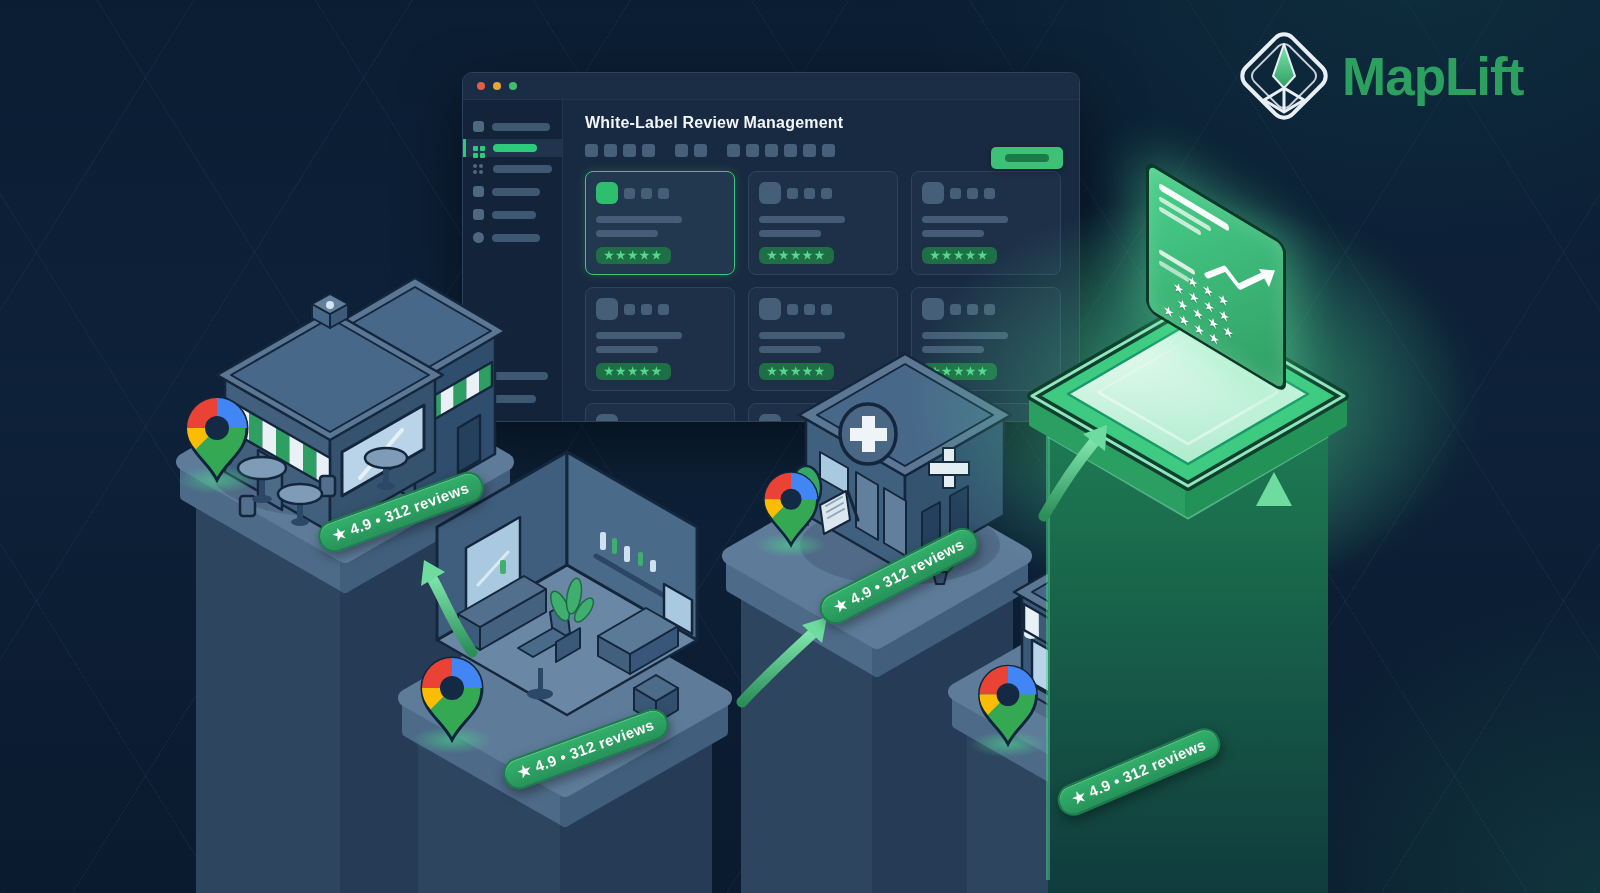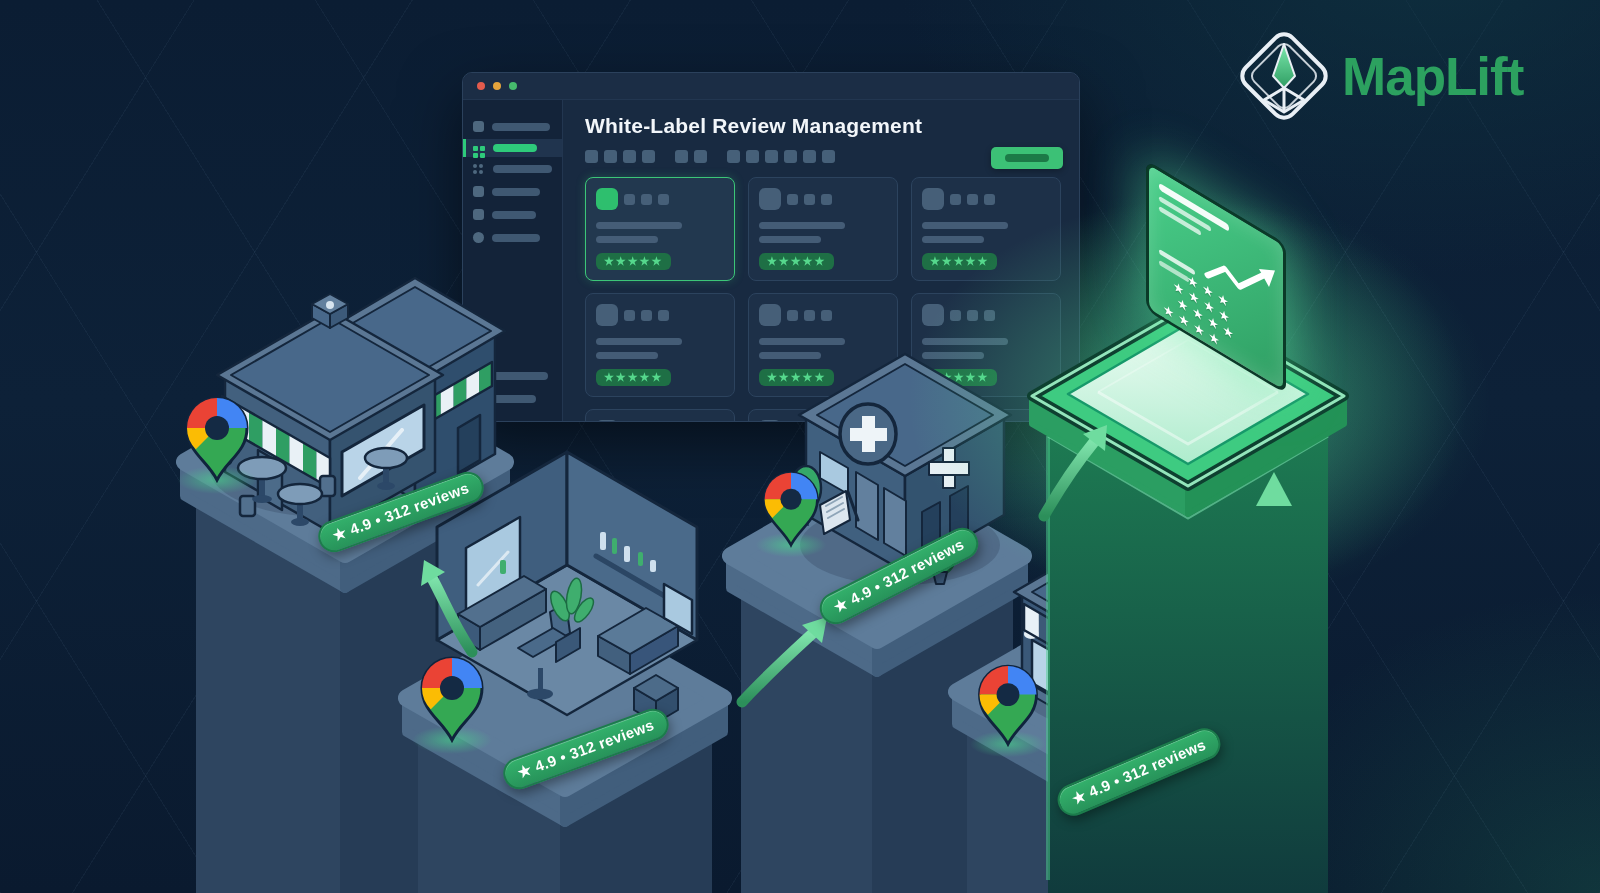--- a/index.html
+++ b/index.html
@@ -29,21 +29,21 @@
   .ico{width:11px;height:11px;background:#4e687f;border-radius:3px;flex:none;}
   .ico.round{border-radius:50%;}
   .ico.grid4{width:5px;height:5px;border-radius:1px;background:#2ecb7b;
     box-shadow:7px 0 0 #2ecb7b,0 7px 0 #2ecb7b,7px 7px 0 #2ecb7b;margin-right:7px;}
   .ico.dots4{width:4px;height:4px;border-radius:50%;background:#4e687f;
     box-shadow:6px 0 0 #4e687f,0 6px 0 #4e687f,6px 6px 0 #4e687f;margin-right:8px;margin-bottom:6px;}
   .sbar{height:8px;border-radius:4px;background:#3f5872;}
   .sbar.green{background:#2ecb7b;}
   .side-spacer{flex:1;}
   .main{flex:1;position:relative;padding:12px 20px 0 22px;}
-  .main h1{margin:2px 0 0 0;font-size:21px;letter-spacing:.2px;color:#f2f6fa;font-weight:bold;}
+  .main h1{margin:2px 0 0 0;font-size:16px;letter-spacing:.2px;color:#f2f6fa;font-weight:bold;}
   .tabsq-row{display:flex;gap:6px;margin-top:12px;}
   .tabsq{width:13px;height:13px;border-radius:3px;background:rgba(110,140,168,.55);}
   .gap{width:8px;}
   .win-btn{position:absolute;top:47px;right:18px;width:72px;height:22px;border-radius:5px;
     background:#3cc176;box-shadow:0 2px 6px rgba(0,0,0,.3);display:flex;align-items:center;justify-content:center;}
   .win-btn i{display:block;width:44px;height:8px;border-radius:4px;background:#1c7a47;}
   .cards{display:grid;grid-template-columns:repeat(3,150px);gap:12px 13px;margin-top:14px;}
   .card{height:104px;box-sizing:border-box;background:#1d3048;border:1px solid #2c435e;
     border-radius:8px;padding:10px;}
   .card.hl{background:#22384f;border:1.5px solid #3cc678;box-shadow:0 0 10px rgba(60,198,120,.25);}

